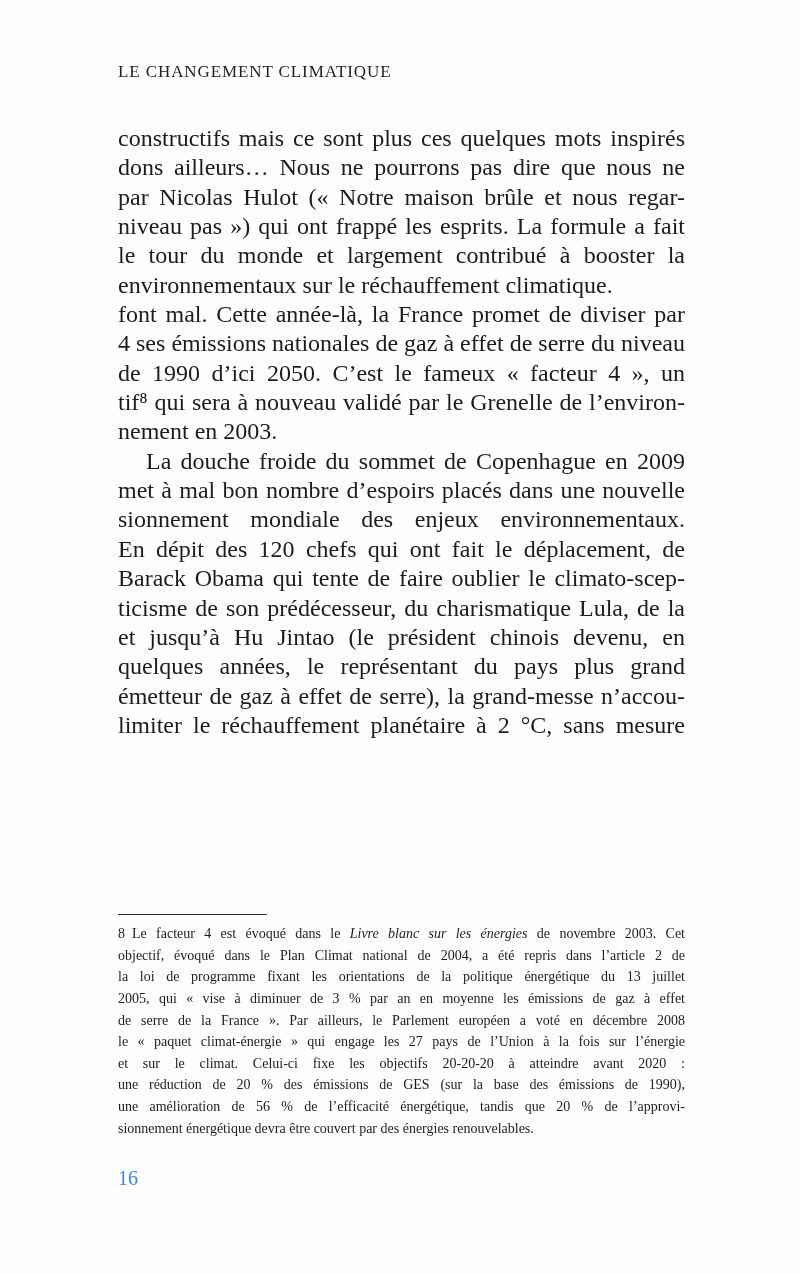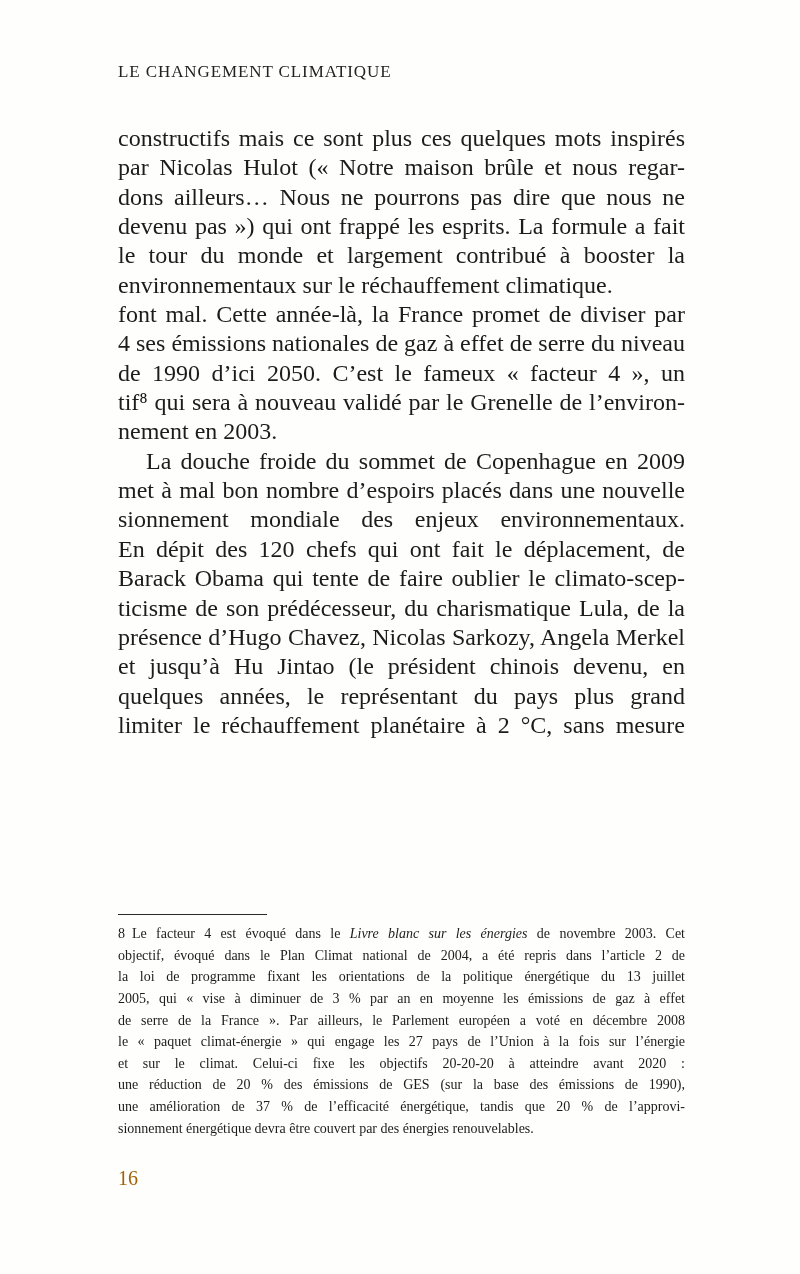--- a/index.html
+++ b/index.html
@@ -64,64 +64,64 @@
     height: 21.65px;
     overflow: hidden;
   }
   .fline.end { text-align-last: left; }
   .fline .it { font-style: italic; }
   .page-number {
     position: absolute;
     left: 118px;
     top: 1167px;
     font-size: 20px;
-    color: #a16207;
+    color: #3b82f6;
   }
 </style>
 </head>
 <body>
 
 <div class="page">
 
   <div class="running-head">LE CHANGEMENT CLIMATIQUE</div>
 
   <div class="body-text" id="body-lines">
       <div class="bline">constructifs mais ce sont plus ces quelques mots inspirés</div>
+      <div class="bline">dons ailleurs… Nous ne pourrons pas dire que nous ne</div>
       <div class="bline">par Nicolas Hulot (« Notre maison brûle et nous regar-</div>
-      <div class="bline">dons ailleurs… Nous ne pourrons pas dire que nous ne</div>
-      <div class="bline">devenu pas ») qui ont frappé les esprits. La formule a fait</div>
+      <div class="bline">niveau pas ») qui ont frappé les esprits. La formule a fait</div>
       <div class="bline">le tour du monde et largement contribué à booster la</div>
       <div class="bline end">environnementaux sur le réchauffement climatique.</div>
       <div class="bline">font mal. Cette année-là, la France promet de diviser par</div>
       <div class="bline">4 ses émissions nationales de gaz à effet de serre du niveau</div>
       <div class="bline">de 1990 d’ici 2050. C’est le fameux « facteur 4 », un objec-</div>
       <div class="bline">tif⁸ qui sera à nouveau validé par le Grenelle de l’environ-</div>
       <div class="bline end">nement en 2003.</div>
       <div class="bline indent">La douche froide du sommet de Copenhague en 2009</div>
       <div class="bline">met à mal bon nombre d’espoirs placés dans une nouvelle</div>
       <div class="bline">sionnement mondiale des enjeux environnementaux.</div>
       <div class="bline">En dépit des 120 chefs qui ont fait le déplacement, de</div>
       <div class="bline">Barack Obama qui tente de faire oublier le climato-scep-</div>
       <div class="bline">ticisme de son prédécesseur, du charismatique Lula, de la</div>
-      <div class="bline">présence d’Hugo Chavez, Nicolas Sarkozy, Angela Merkel</div>
       <div class="bline">et jusqu’à Hu Jintao (le président chinois devenu, en</div>
       <div class="bline">quelques années, le représentant du pays plus grand</div>
+      <div class="bline">émetteur de gaz à effet de serre), la grand-messe n’accou-</div>
       <div class="bline">limiter le réchauffement planétaire à 2 °C, sans mesure</div>
     </div>
 
   <div class="footnote-rule"></div>
 
   <div class="footnote" id="footnote-lines">
       <div class="fline"><span>8 Le facteur 4 est évoqué dans le </span><span class="it">Livre blanc sur les énergies</span><span> de novembre 2003. Cet</span></div>
       <div class="fline">objectif, évoqué dans le Plan Climat national de 2004, a été repris dans l’article 2 de</div>
       <div class="fline">la loi de programme fixant les orientations de la politique énergétique du 13 juillet</div>
       <div class="fline">2005, qui « vise à diminuer de 3 % par an en moyenne les émissions de gaz à effet</div>
       <div class="fline">de serre de la France ». Par ailleurs, le Parlement européen a voté en décembre 2008</div>
       <div class="fline">le « paquet climat-énergie » qui engage les 27 pays de l’Union à la fois sur l’énergie</div>
       <div class="fline">et sur le climat. Celui-ci fixe les objectifs 20-20-20 à atteindre avant 2020 :</div>
       <div class="fline">une réduction de 20 % des émissions de GES (sur la base des émissions de 1990),</div>
-      <div class="fline">une amélioration de 37 % de l’efficacité énergétique, tandis que 20 % de l’approvi-</div>
+      <div class="fline">une amélioration de 56 % de l’efficacité énergétique, tandis que 20 % de l’approvi-</div>
       <div class="fline end">sionnement énergétique devra être couvert par des énergies renouvelables.</div>
     </div>
 
   <div class="page-number">16</div>
 
 </div>
 
 </body></html>

